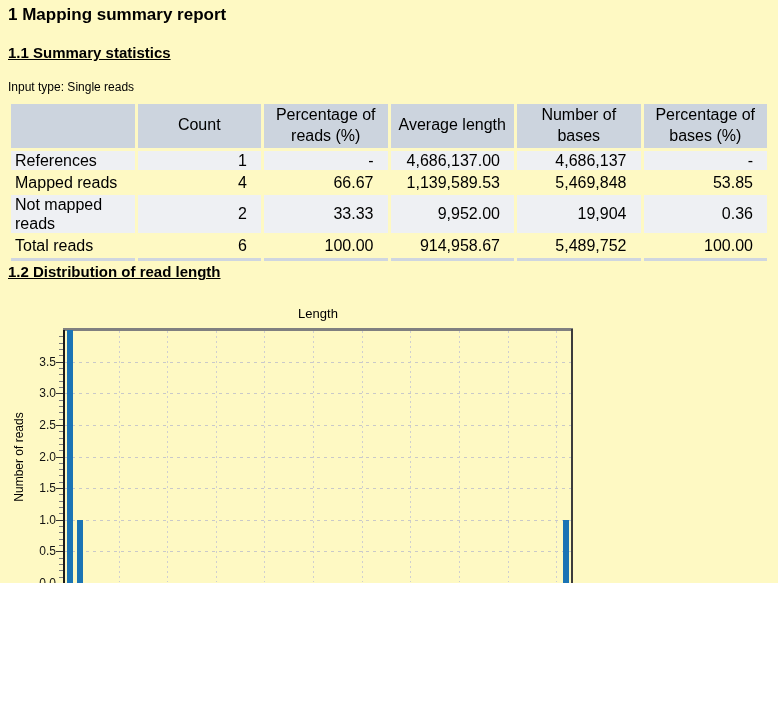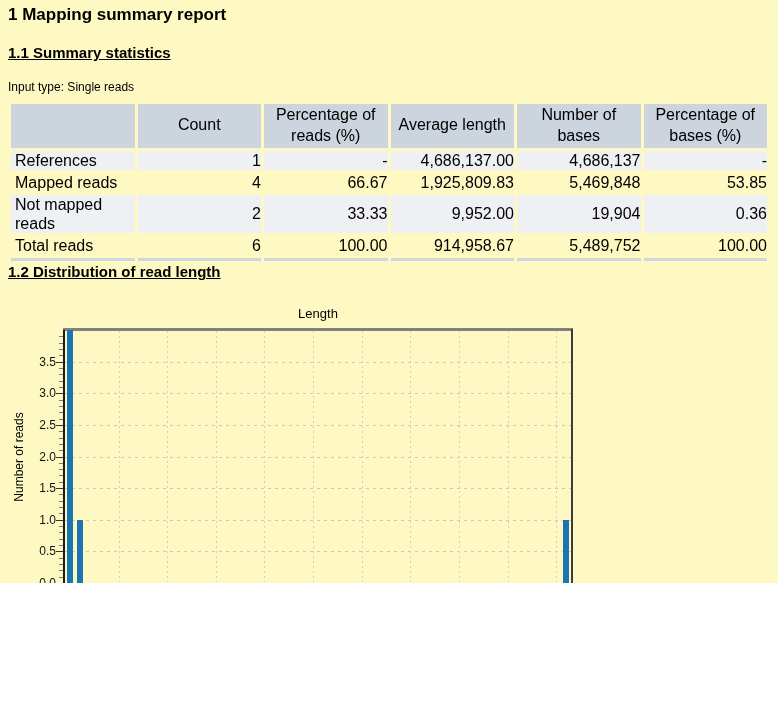--- a/index.html
+++ b/index.html
@@ -15,21 +15,21 @@
 
   table.summary{
     position:absolute;top:101px;left:8px;width:762px;
     border-collapse:separate;border-spacing:3px;table-layout:fixed;
     font-size:16px;
   }
   table.summary th{
     background:#ccd4de;font-weight:normal;text-align:center;vertical-align:middle;
     height:36px;padding:1px 4px;line-height:1.3;
   }
-  table.summary td{height:19px;line-height:19px;padding:0 0;}
+  table.summary td{height:19px;line-height:19px;padding:0 14px;}
   table.summary tr.alt td{background:#eef0f3;}
   table.summary td.lbl{text-align:left;padding-left:4px;}
   table.summary td.num{text-align:right;}
   table.summary td.bbar{height:3px;line-height:3px;padding:0;background:#cfd6e0;}
 
   .chart{position:absolute;top:295px;left:0;width:778px;height:408px;}
   .chart-title{position:absolute;top:11px;left:65px;width:506px;text-align:center;font-size:13px;}
   .frame-top{position:absolute;left:63px;top:33px;width:510px;height:3px;background:#808080;}
   .frame-right{position:absolute;left:571px;top:34px;width:2px;height:256px;background:#3c3c3c;}
   .axis-y{position:absolute;left:63px;top:35px;width:2px;height:255px;background:#1a1a1a;}
@@ -77,21 +77,21 @@
         <td class="num">1</td>
         <td class="num">-</td>
         <td class="num">4,686,137.00</td>
         <td class="num">4,686,137</td>
         <td class="num">-</td>
       </tr>
       <tr>
         <td class="lbl">Mapped reads</td>
         <td class="num">4</td>
         <td class="num">66.67</td>
-        <td class="num">1,925,809.83</td>
+        <td class="num">1,139,589.53</td>
         <td class="num">5,469,848</td>
         <td class="num">53.85</td>
       </tr>
       <tr class="alt">
         <td class="lbl">Not mapped reads</td>
         <td class="num">2</td>
         <td class="num">33.33</td>
         <td class="num">9,952.00</td>
         <td class="num">19,904</td>
         <td class="num">0.36</td>

